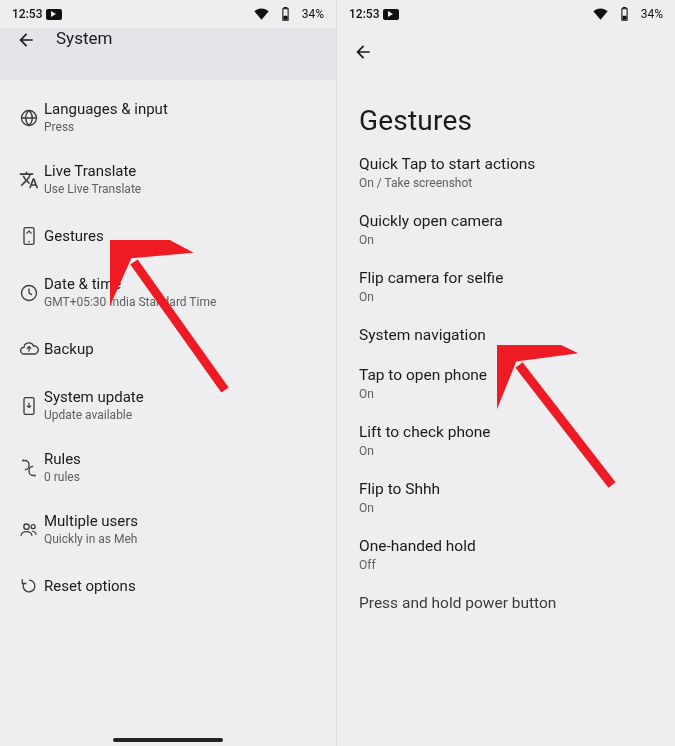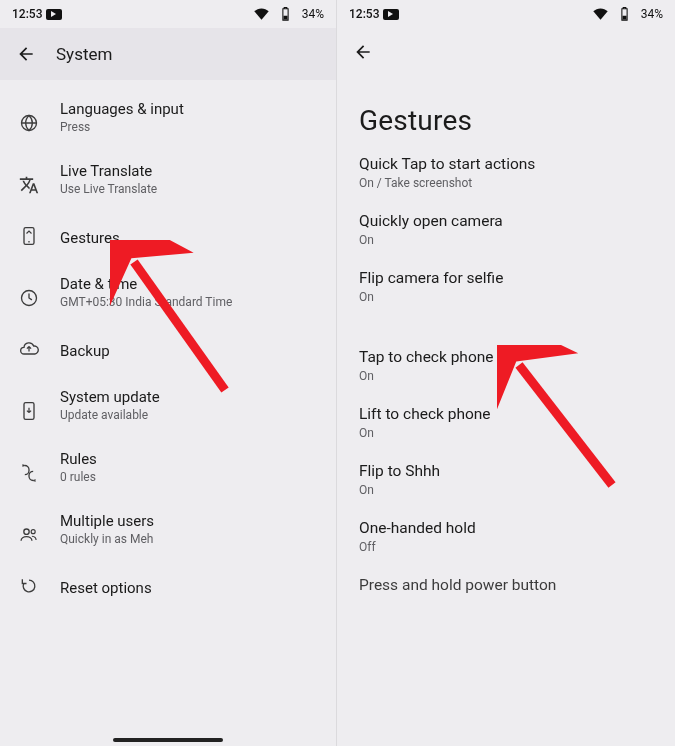--- a/index.html
+++ b/index.html
@@ -8,25 +8,25 @@
   .phone { position: relative; height: 746px; background: #eeedf0; }
   .phone-left { width: 337px; border-right: 1px solid rgba(0,0,0,0.08); }
   .phone-right { width: 338px; }
   .status-bar { display: flex; align-items: center; justify-content: space-between; height: 28px; padding: 0 12px; font-size: 12px; color: #111; }
   .status-left { display: flex; align-items: center; gap: 4px; }
   .status-right { display: flex; align-items: center; gap: 12px; font-size: 12px; }
   .clock { font-weight: 500; }
   .yt-icon { width: 16px; height: 11px; background: #111; border-radius: 2px; position: relative; }
   .yt-icon::after { content: ""; position: absolute; left: 5px; top: 2.5px; border-left: 5px solid #eeedf0; border-top: 3px solid transparent; border-bottom: 3px solid transparent; }
   .wifi-icon svg, .batt-icon svg { display: block; }
-  .header { display: flex; align-items: center; height: 52px; padding: 0 14px; gap: 18px; background: #e6e4e9; }
+  .header { display: flex; align-items: flex-start; height: 52px; padding: 0 14px; gap: 18px; background: #e6e4e9; }
   .back-btn { width: 24px; height: 24px; display: flex; align-items: center; justify-content: center; cursor: pointer; }
   .header-title { font-size: 17px; font-weight: 400; color: #1b1b1b; }
   .list { padding: 6px 0 0 0; }
-  .row { display: flex; align-items: flex-end; padding: 14px 18px 14px 18px; gap: 20px; cursor: pointer; }
+  .row { display: flex; align-items: center; padding: 14px 18px 14px 18px; gap: 4px; cursor: pointer; }
   .row .icon { width: 22px; height: 22px; flex: 0 0 22px; margin-top: 1px; display: flex; align-items: center; justify-content: center; color: #3c3c3c; }
   .row .texts { display: flex; flex-direction: column; gap: 2px; }
   .row .title { font-size: 15px; color: #1b1b1b; }
   .row .sub { font-size: 12px; color: #5f5f63; }
   .nav-bar { position: absolute; bottom: 4px; left: 50%; transform: translateX(-50%); width: 110px; height: 4px; background: #222; border-radius: 3px; }
   
   .plain-header { display: flex; align-items: center; height: 48px; padding: 0 14px; }
   .big-title { font-size: 28px; font-weight: 400; color: #1b1b1b; padding: 28px 22px 18px 22px; letter-spacing: 0.2px; }
   .g-list { padding: 0 22px; display: flex; flex-direction: column; gap: 22px; }
   .g-row { display: flex; flex-direction: column; gap: 3px; cursor: pointer; }
@@ -245,23 +245,24 @@
       </div>
       <div class="g-row">
         <span class="g-title">Quickly open camera</span>
         <span class="g-sub">On</span>
       </div>
       <div class="g-row">
         <span class="g-title">Flip camera for selfie</span>
         <span class="g-sub">On</span>
       </div>
       <div class="g-row">
-      </div>
-      <div class="g-row">
-        <span class="g-title">Tap to check phone</span>
+        <span class="g-title">System navigation</span>
+      </div>
+      <div class="g-row">
+        <span class="g-title">Tap to open phone</span>
         <span class="g-sub">On</span>
       </div>
       <div class="g-row">
         <span class="g-title">Lift to check phone</span>
         <span class="g-sub">On</span>
       </div>
       <div class="g-row">
         <span class="g-title">Flip to Shhh</span>
         <span class="g-sub">On</span>
       </div>

